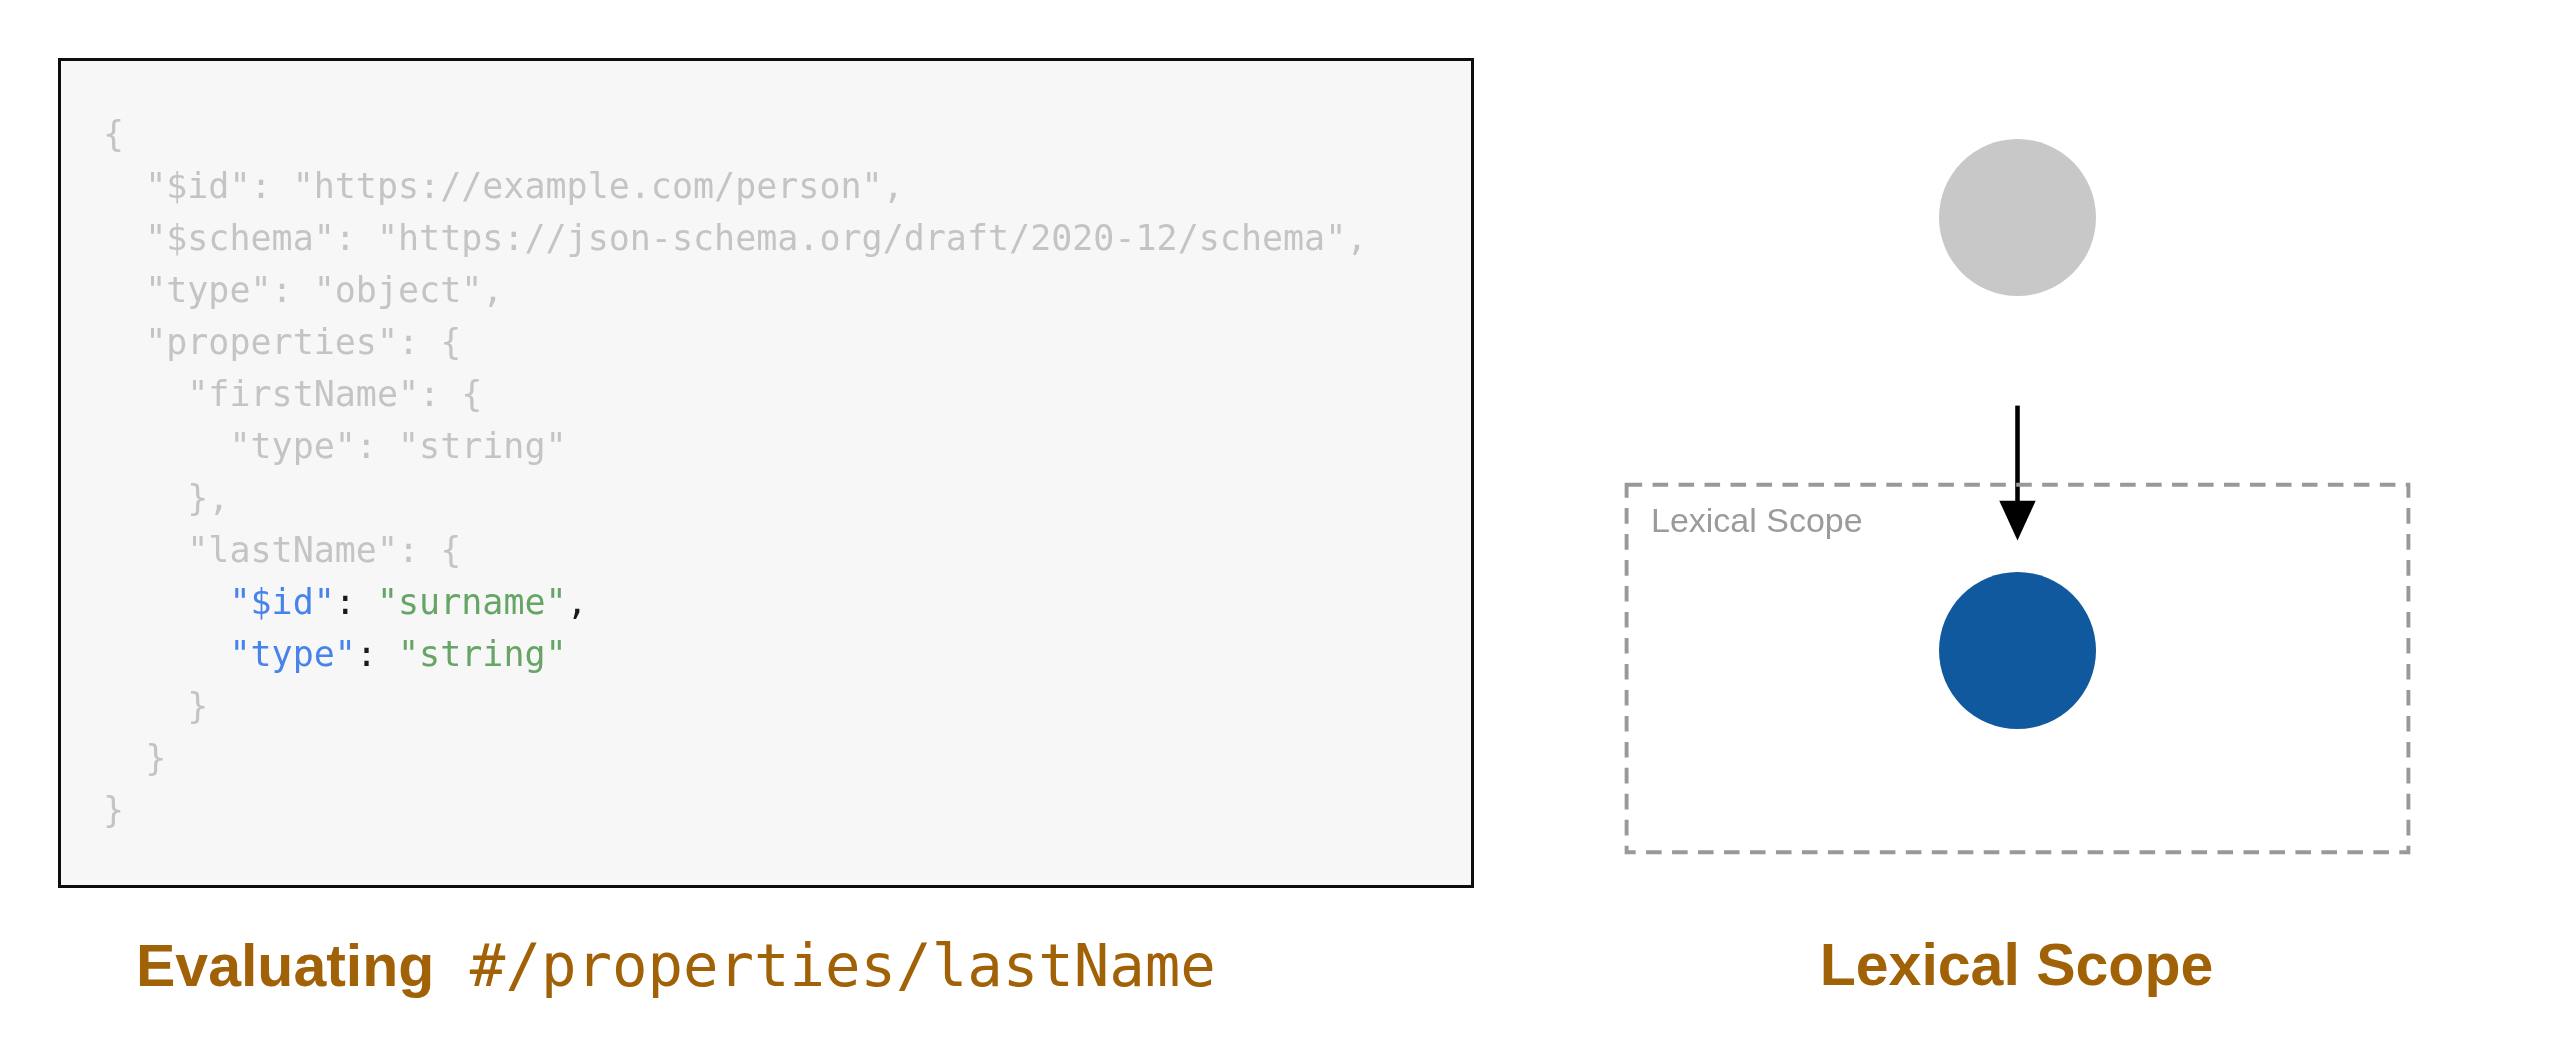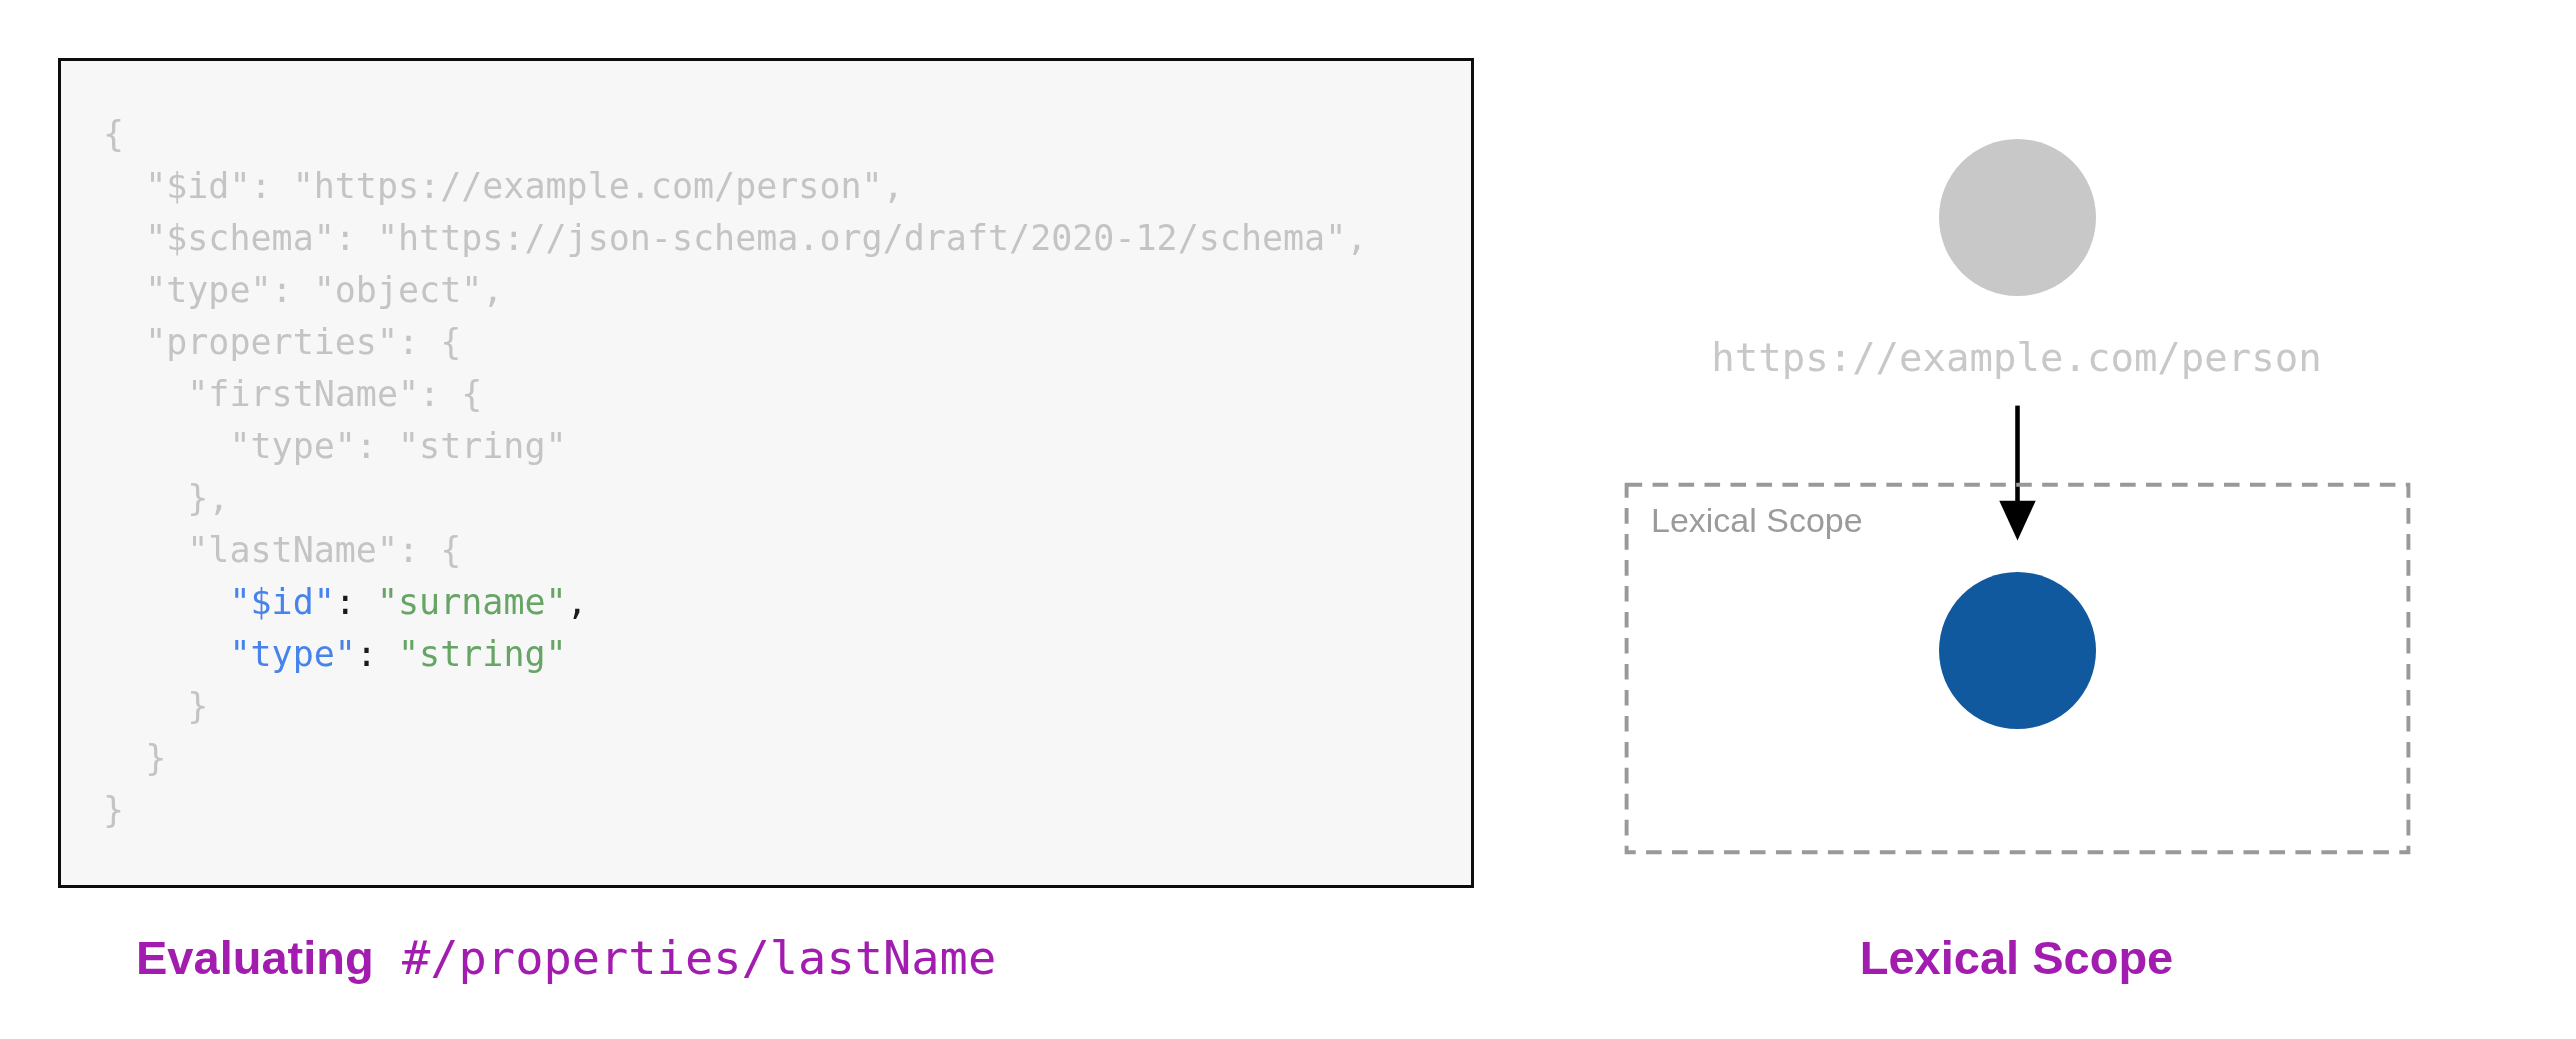--- a/index.html
+++ b/index.html
@@ -28,23 +28,23 @@
     font-family: "DejaVu Sans Mono", "Liberation Mono", monospace;
     font-size: 35px;
     line-height: 52px;
     white-space: pre;
     color: #c4c4c4;
   }
 
   .caption {
     position: absolute;
     top: 932px;
-    font-size: 47px;
-    line-height: 52px;
-    color: #a21caf;
+    font-size: 59px;
+    line-height: 67px;
+    color: #a16207;
     white-space: nowrap;
   }
   .caption-left { left: 136px; }
   .caption-bold { font-weight: bold; font-family: "Liberation Sans", sans-serif; }
   .caption-mono { font-family: "DejaVu Sans Mono", "Liberation Mono", monospace; font-weight: normal; }
 
   
   .node {
     position: absolute;
     width: 157px; height: 157px;
@@ -93,21 +93,20 @@
 <div class="page">
 
   <div class="code-box">
     <pre class="code"><div><span style="color: rgb(196, 196, 196);">{</span></div><div><span style="color: rgb(196, 196, 196);">  "$id": "https://example.com/person",</span></div><div><span style="color: rgb(196, 196, 196);">  "$schema": "https://json-schema.org/draft/2020-12/schema",</span></div><div><span style="color: rgb(196, 196, 196);">  "type": "object",</span></div><div><span style="color: rgb(196, 196, 196);">  "properties": {</span></div><div><span style="color: rgb(196, 196, 196);">    "firstName": {</span></div><div><span style="color: rgb(196, 196, 196);">      "type": "string"</span></div><div><span style="color: rgb(196, 196, 196);">    },</span></div><div><span style="color: rgb(196, 196, 196);">    "lastName": {</span></div><div><span style="color: rgb(196, 196, 196);">      </span><span style="color: rgb(70, 131, 234);">"$id"</span><span style="color: rgb(26, 26, 26);">: </span><span style="color: rgb(102, 165, 102);">"surname"</span><span style="color: rgb(26, 26, 26);">,</span></div><div><span style="color: rgb(196, 196, 196);">      </span><span style="color: rgb(70, 131, 234);">"type"</span><span style="color: rgb(26, 26, 26);">: </span><span style="color: rgb(102, 165, 102);">"string"</span></div><div><span style="color: rgb(196, 196, 196);">    }</span></div><div><span style="color: rgb(196, 196, 196);">  }</span></div><div><span style="color: rgb(196, 196, 196);">}</span></div></pre>
   </div>
 
   <div class="caption caption-left"><span class="caption-bold">Evaluating</span><span class="caption-mono"> #/properties/lastName</span></div>
 
   <div class="node node-person"></div>
 
-  <div class="uri-label uri-person">https://example.com/person</div>
 
   <svg class="arrow-svg" width="47" height="140" viewBox="0 0 72 215">
     <line x1="36" y1="4" x2="36" y2="158" stroke="#000000" stroke-width="7"></line>
     <polygon points="8,150 64,150 36,211" fill="#000000"></polygon>
   </svg>
 
   <svg class="scope-svg" width="787" height="373" viewBox="0 0 1212 574">
     <rect x="4" y="4" width="1204" height="566" fill="none" stroke="#999999" stroke-width="6" stroke-dasharray="24 16"></rect>
   </svg>
 

